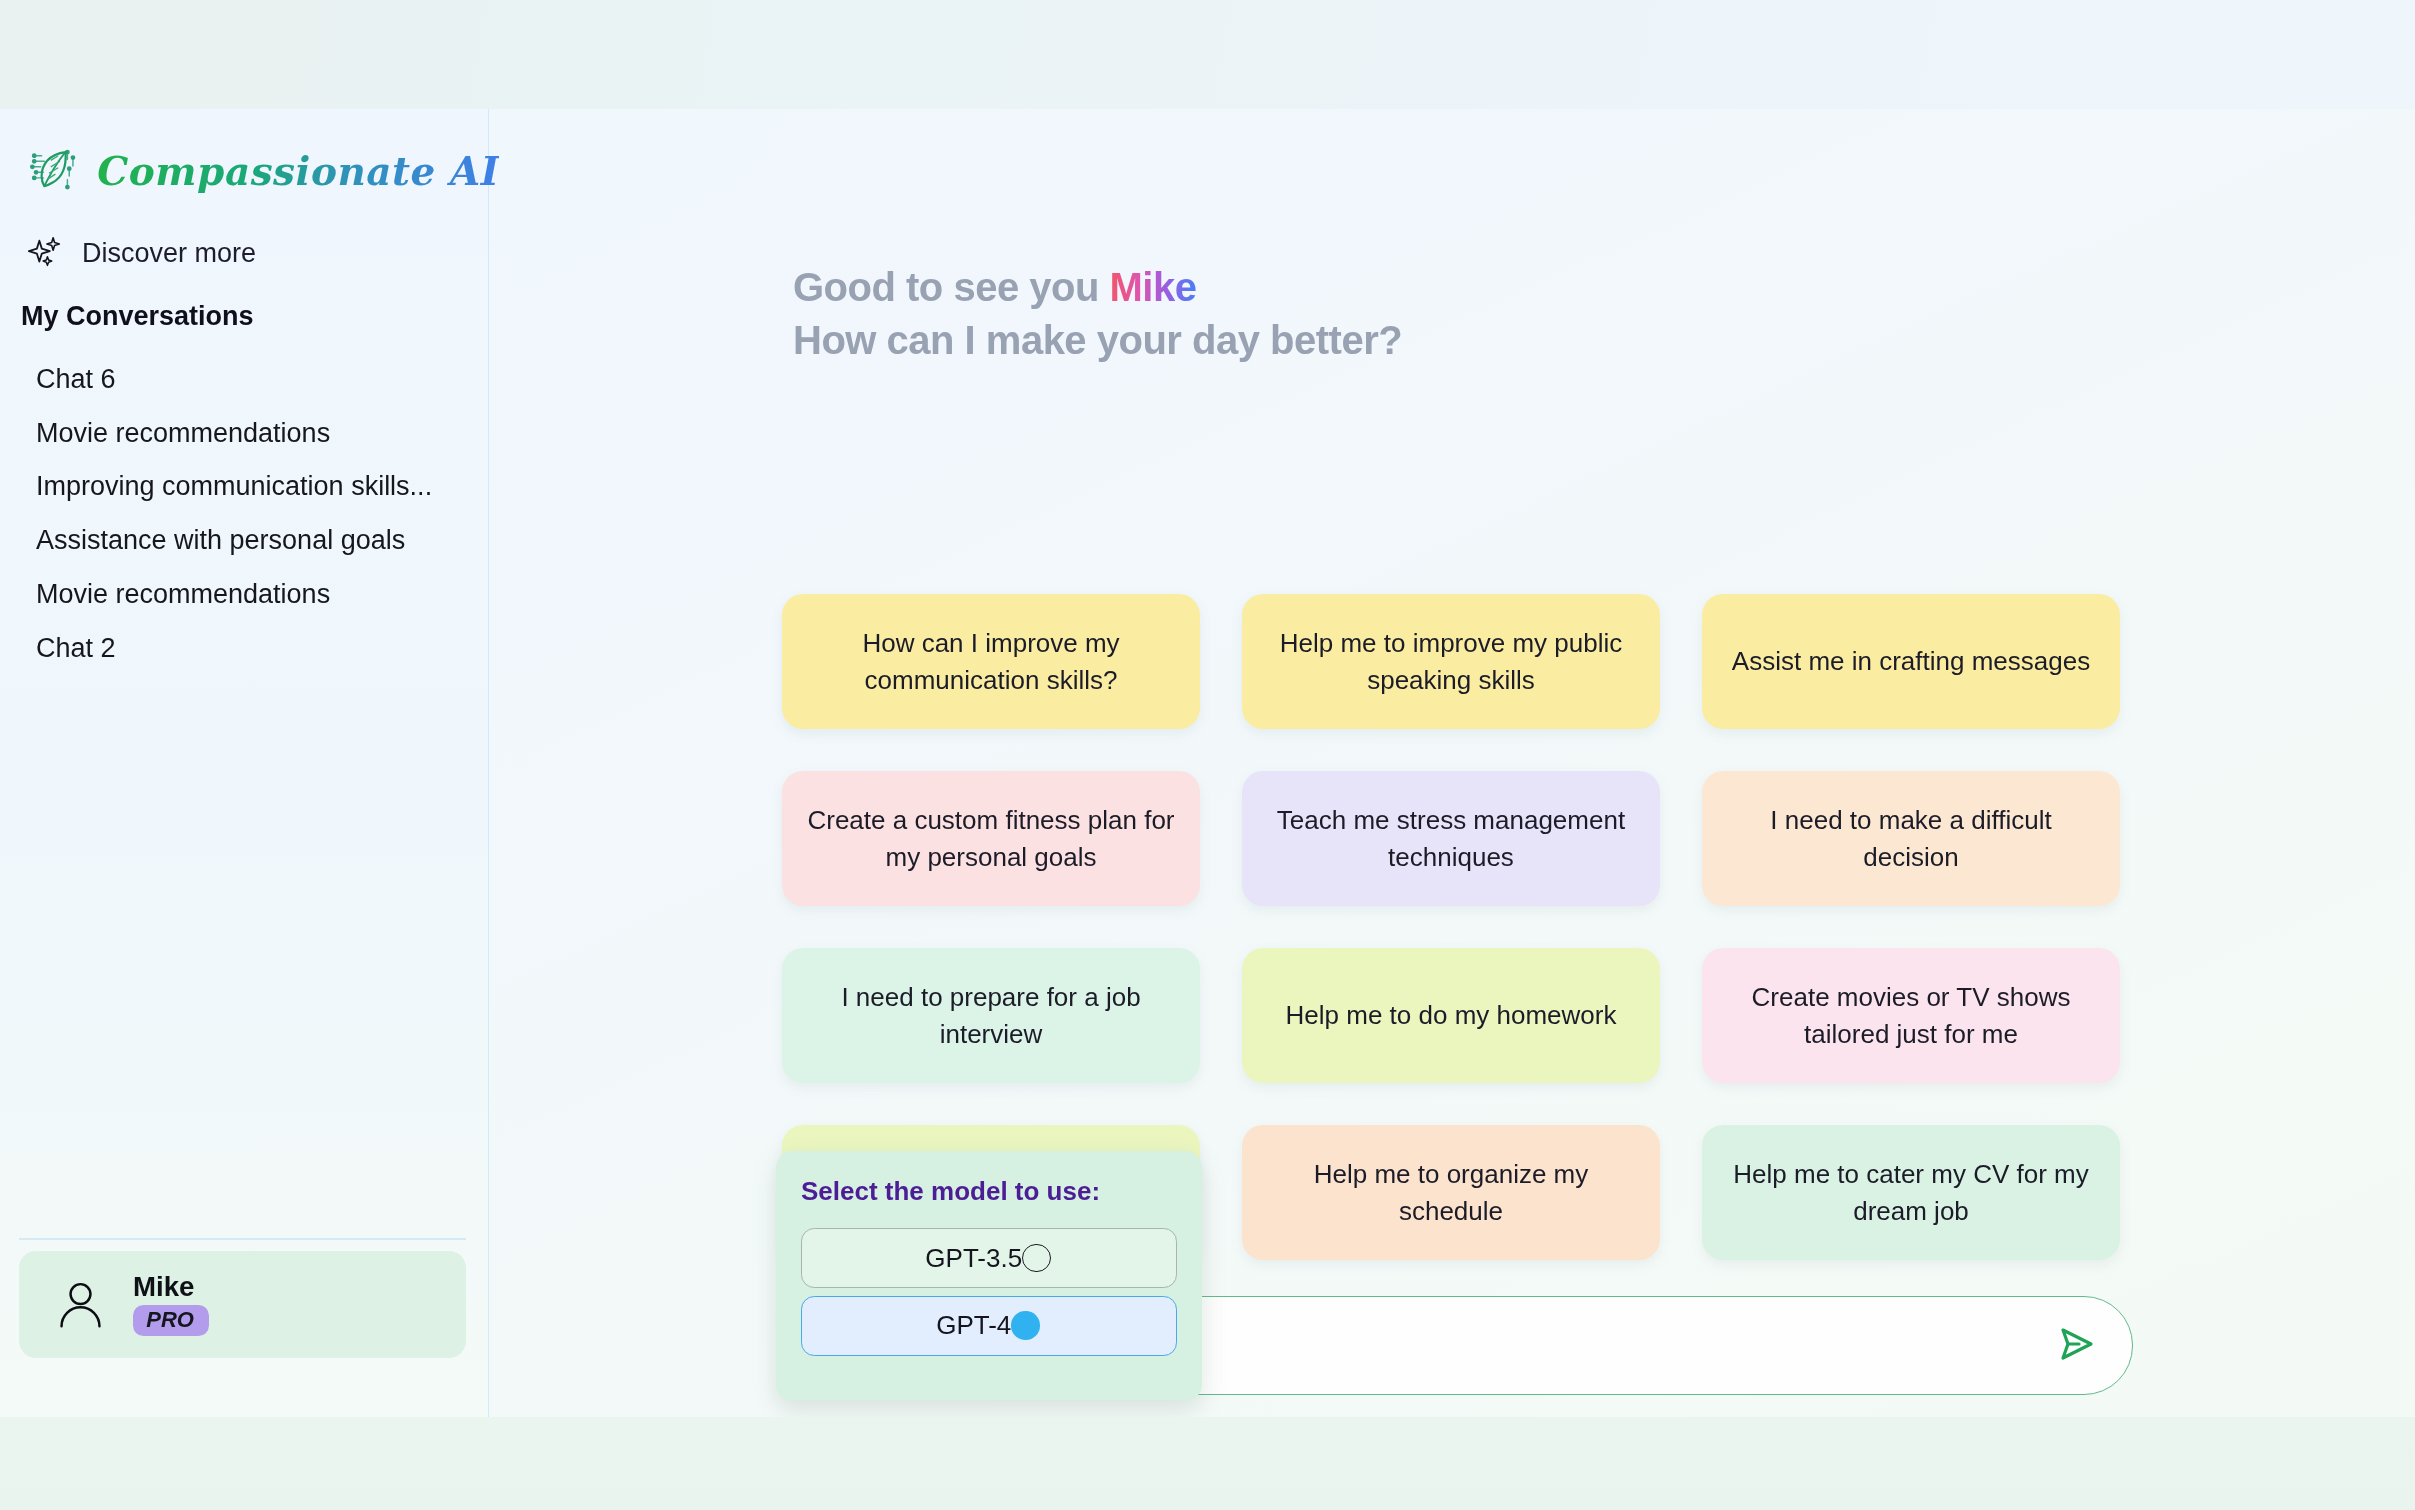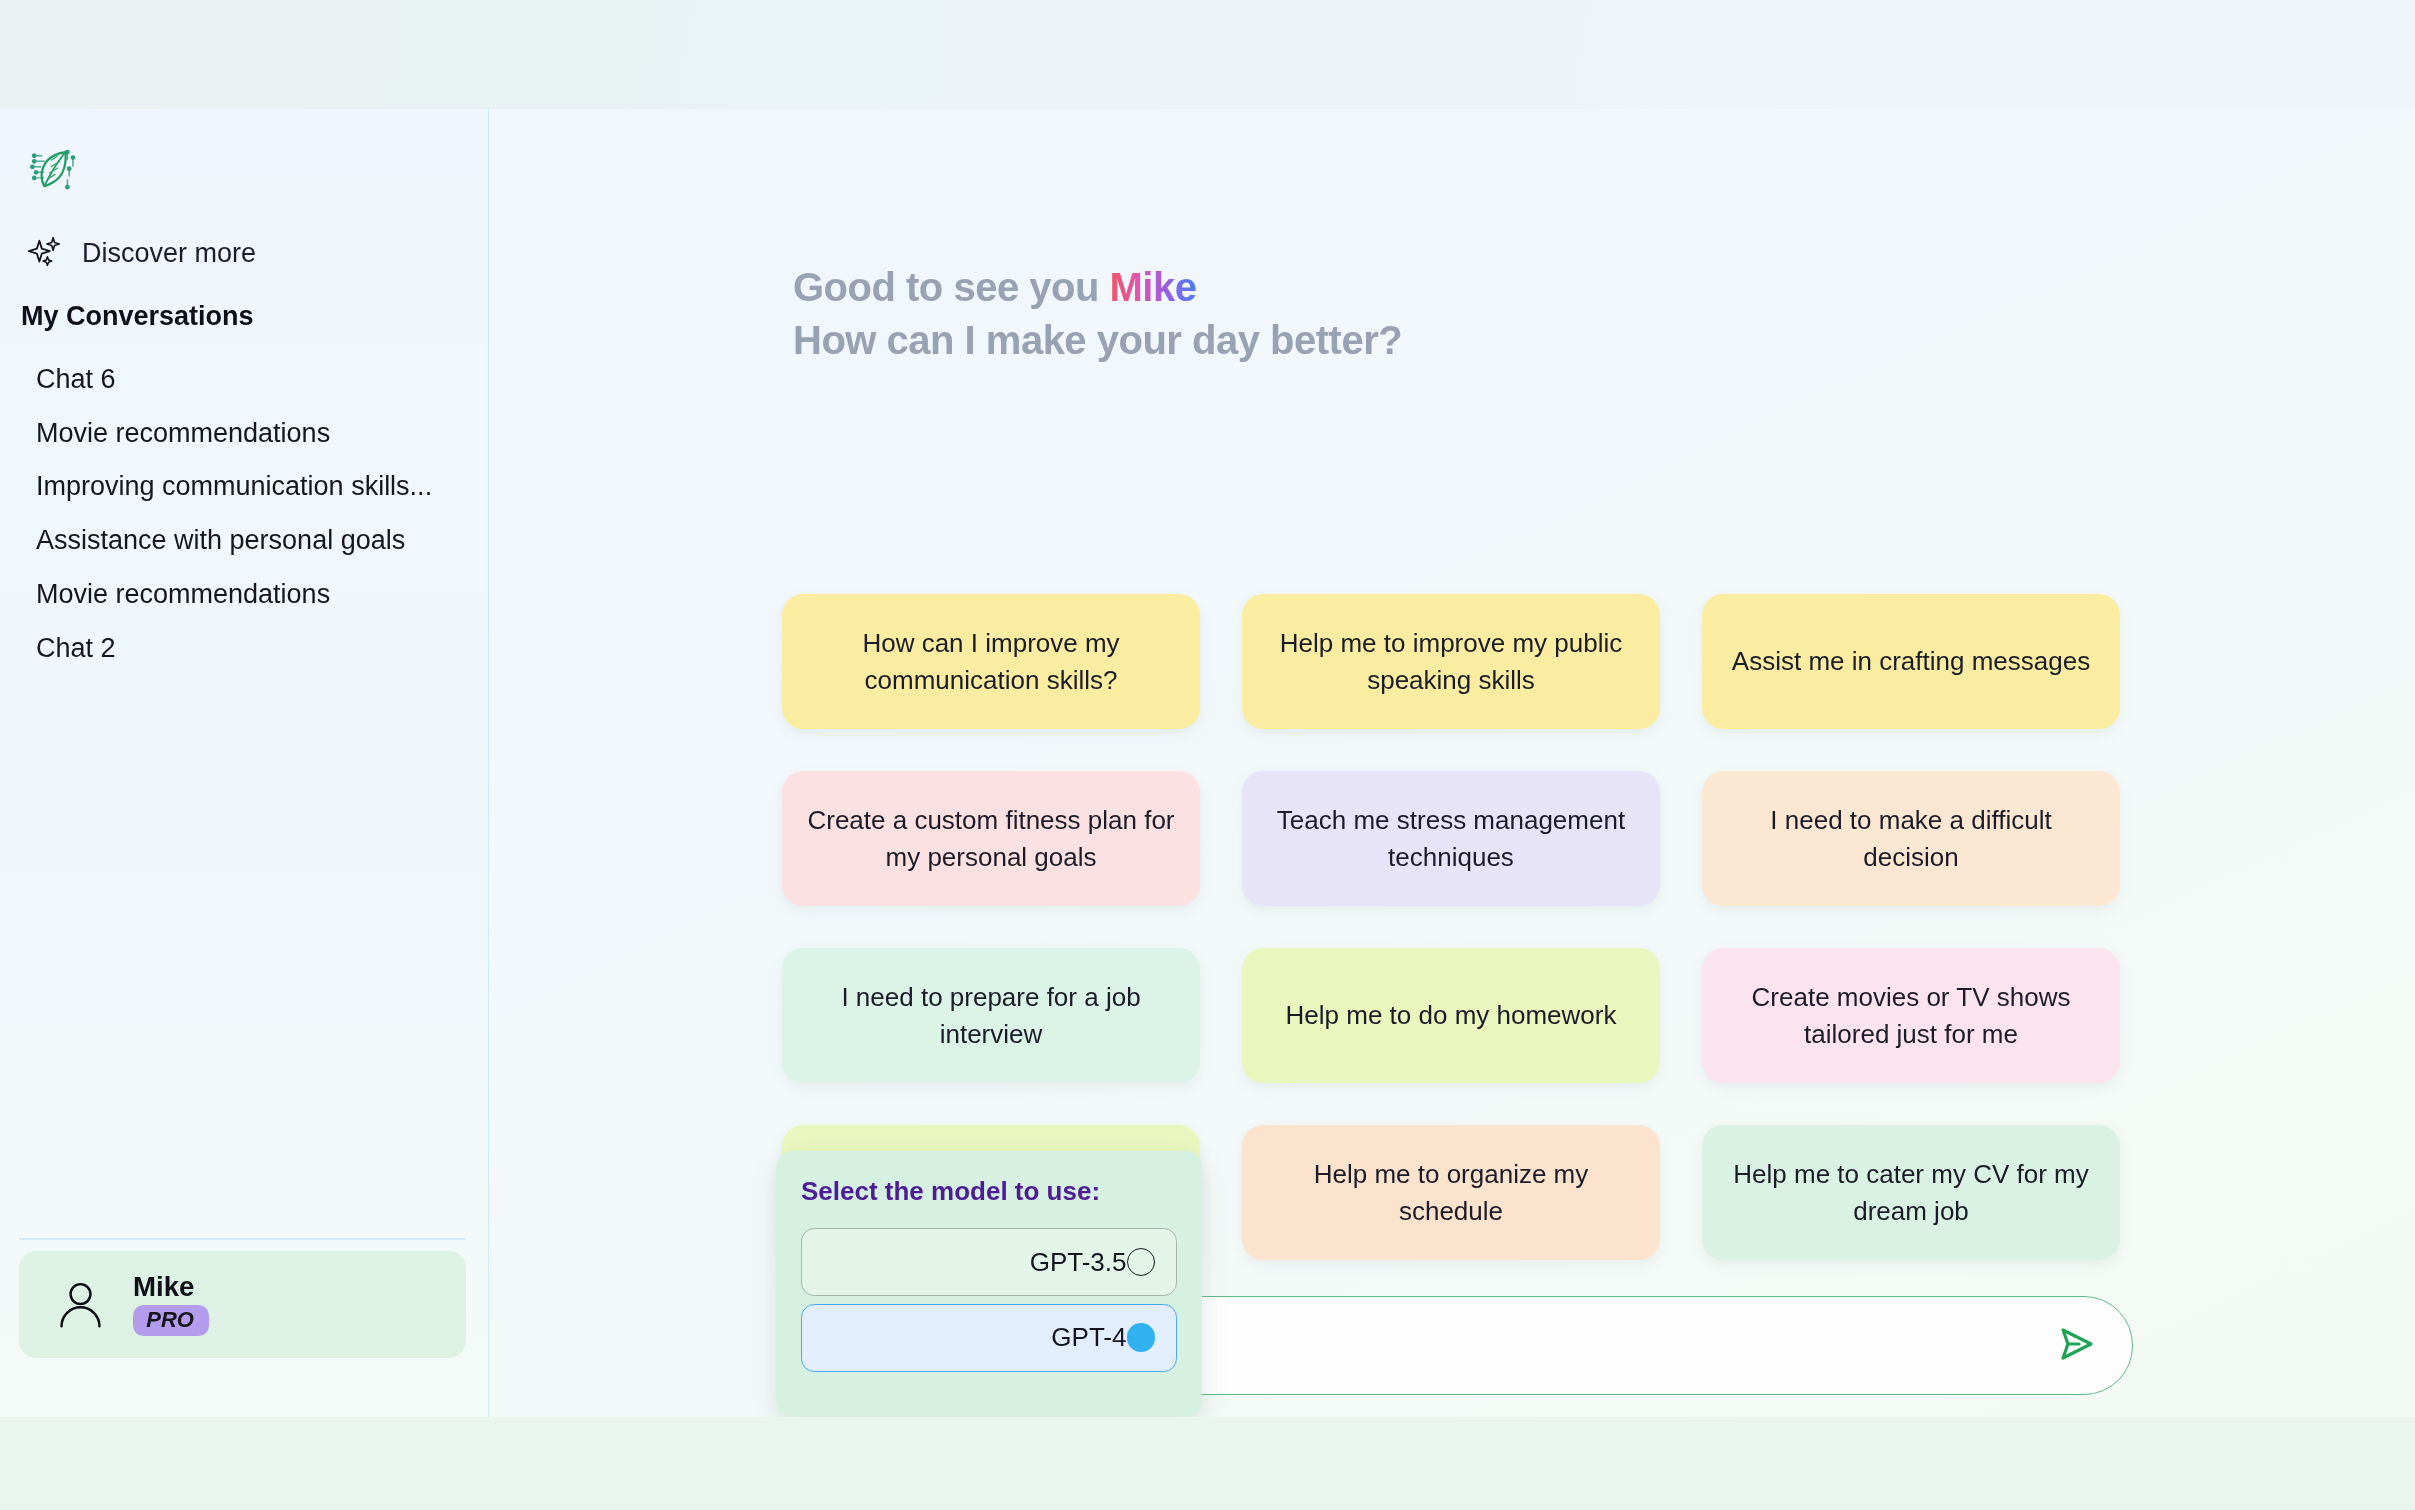--- a/index.html
+++ b/index.html
@@ -190,25 +190,25 @@
     box-shadow: 0 9.5px 25px rgba(90,120,110,0.18);
     z-index: 20;
   }
   .model-popover-title {
     font-size: 26px;
     font-weight: 700;
     color: #4c1d95;
     margin-bottom: 21px;
   }
   .model-option {
-    height: 68px;
+    height: 60px;
     border-radius: 13.3px;
     display: flex;
     align-items: center;
-    justify-content: flex-end;
+    justify-content: center;
     padding: 0 21px 0 19px;
     font-size: 26px;
     color: #15151f;
     cursor: pointer;
     margin-bottom: 7.6px;
   }
   .model-option.unselected {
     background: #e3f5e9;
     border: 1.9px solid #a9b4ad;
   }
@@ -285,20 +285,21 @@
             <circle cx="48" cy="30" r="1.8" fill="#2e9e7a"></circle>
             <circle cx="46" cy="50" r="1.8" fill="#2e9e7a"></circle>
           </g>
           <path d="M44 12C26 14 18 26 18 38c0 6 3 11 3 11s4-1 9-4c11-6 15-18 14-33z" fill="none" stroke="#1f9c63" stroke-width="2.4" stroke-linejoin="round"></path>
           <path d="M43 13C36 22 29 32 21 49" stroke="#1f9c63" stroke-width="2" fill="none"></path>
           <g stroke="#3aa86f" stroke-width="1.5" fill="none">
             <path d="M36 16l-8 5M38 22l-10 6M36 29l-10 6M33 36l-8 5"></path>
           </g>
         </svg>
       </span>
+      <span class="brand-name">Compassionate AI</span>
     </div>
 
     <div class="discover">
       <span class="discover-icon">
         <svg viewBox="0 0 40 40" width="38" height="38">
           <path d="M13 7 L15.6 15.4 L24 18 L15.6 20.6 L13 29 L10.4 20.6 L2 18 L10.4 15.4 Z" fill="none" stroke="#15151f" stroke-width="1.9" stroke-linejoin="round"></path>
           <path d="M27.5 4 L29 9 L34 10.5 L29 12 L27.5 17 L26 12 L21 10.5 L26 9 Z" fill="none" stroke="#15151f" stroke-width="1.7" stroke-linejoin="round"></path>
           <path d="M21.5 24 L22.7 27.3 L26 28.5 L22.7 29.7 L21.5 33 L20.3 29.7 L17 28.5 L20.3 27.3 Z" fill="none" stroke="#15151f" stroke-width="1.6" stroke-linejoin="round"></path>
         </svg>
       </span>

